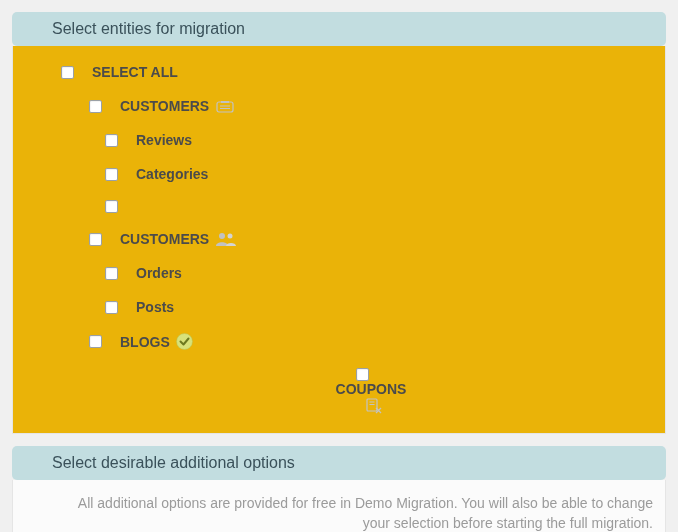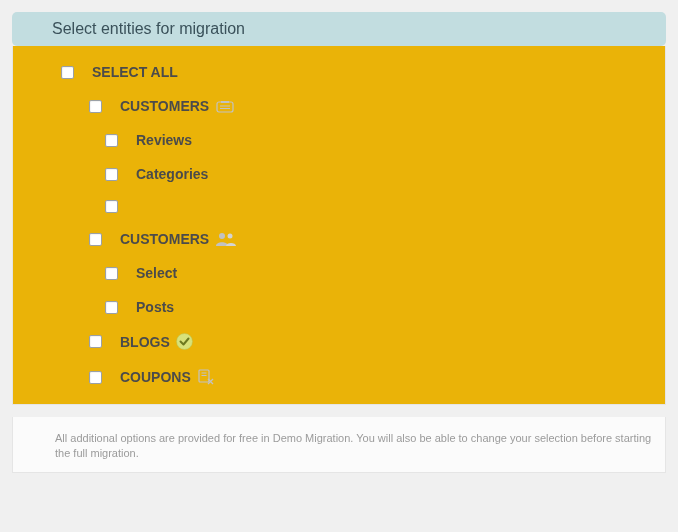--- a/index.html
+++ b/index.html
@@ -19,44 +19,45 @@
       border-top: none;
     }
     .row {
       display: flex;
       align-items: center;
       font-weight: 700;
       font-size: 14px;
       color: #4b4b4b;
       margin-bottom: 18px;
     }
-    .row:last-child { margin-bottom: 0; }
+    .row:last-child { margin-bottom: 0; flex-direction: column; }
     .checkbox {
       width: 13px; height: 13px;
       border: 1px solid #9aa0a6;
       background: #fff;
       border-radius: 2px;
       margin-right: 18px;
       flex-shrink: 0;
       box-shadow: inset 1px 1px 1px rgba(0,0,0,0.05);
     }
     .indent-1 { margin-left: 28px; }
     .indent-2 { margin-left: 44px; }
     .icon { margin-left: 6px; display: inline-flex; }
     .options-body {
       padding: 14px 12px 10px 42px;
       background: #fbfbfb;
       border: 1px solid #e5e5e5;
       border-top: none;
     }
     .info-text {
-      font-size: 11px;
+      font-size: 14px;
       color: #9b9b9b;
       line-height: 1.4;
       max-width: 610px;
+      text-align: right;
     }
   </style>
 </head>
 <body>
 
 <div class="panel">
   <div class="panel-header">
     <span>Select entities for migration</span>
   </div>
   <div class="entities-body">
@@ -102,21 +103,21 @@
             <circle cx="7" cy="4" r="3" fill="#c2c2c2"></circle>
             <circle cx="15" cy="4" r="2.5" fill="#d4d4d4"></circle>
             <path d="M1 14 C1 9 13 9 13 14 Z" fill="#c2c2c2"></path>
             <path d="M11 14 C11 10 21 10 21 14 Z" fill="#d4d4d4"></path>
           </svg>
       </span>
     </div>
 
     <div class="row indent-2">
       <span class="checkbox"></span>
-      <span>Select</span>
+      <span>Orders</span>
     </div>
 
     <div class="row indent-2">
       <span class="checkbox"></span>
       <span>Posts</span>
     </div>
 
     <div class="row indent-1">
       <span class="checkbox"></span>
       <span>BLOGS</span>
@@ -138,16 +139,19 @@
             <line x1="4.5" y1="7.5" x2="9.5" y2="7.5" stroke="#c2c2c2" stroke-width="1"></line>
             <path d="M11 11 L16 16 M16 11 L11 16" stroke="#c2c2c2" stroke-width="1.3"></path>
           </svg>
       </span>
     </div>
 
   </div>
 </div>
 
 <div class="panel">
+  <div class="panel-header">
+    <span>Select desirable additional options</span>
+  </div>
   <div class="options-body">
     <p class="info-text">All additional options are provided for free in Demo Migration. You will also be able to change your selection before starting the full migration.</p>
   </div>
 </div>
 
 </body></html>

